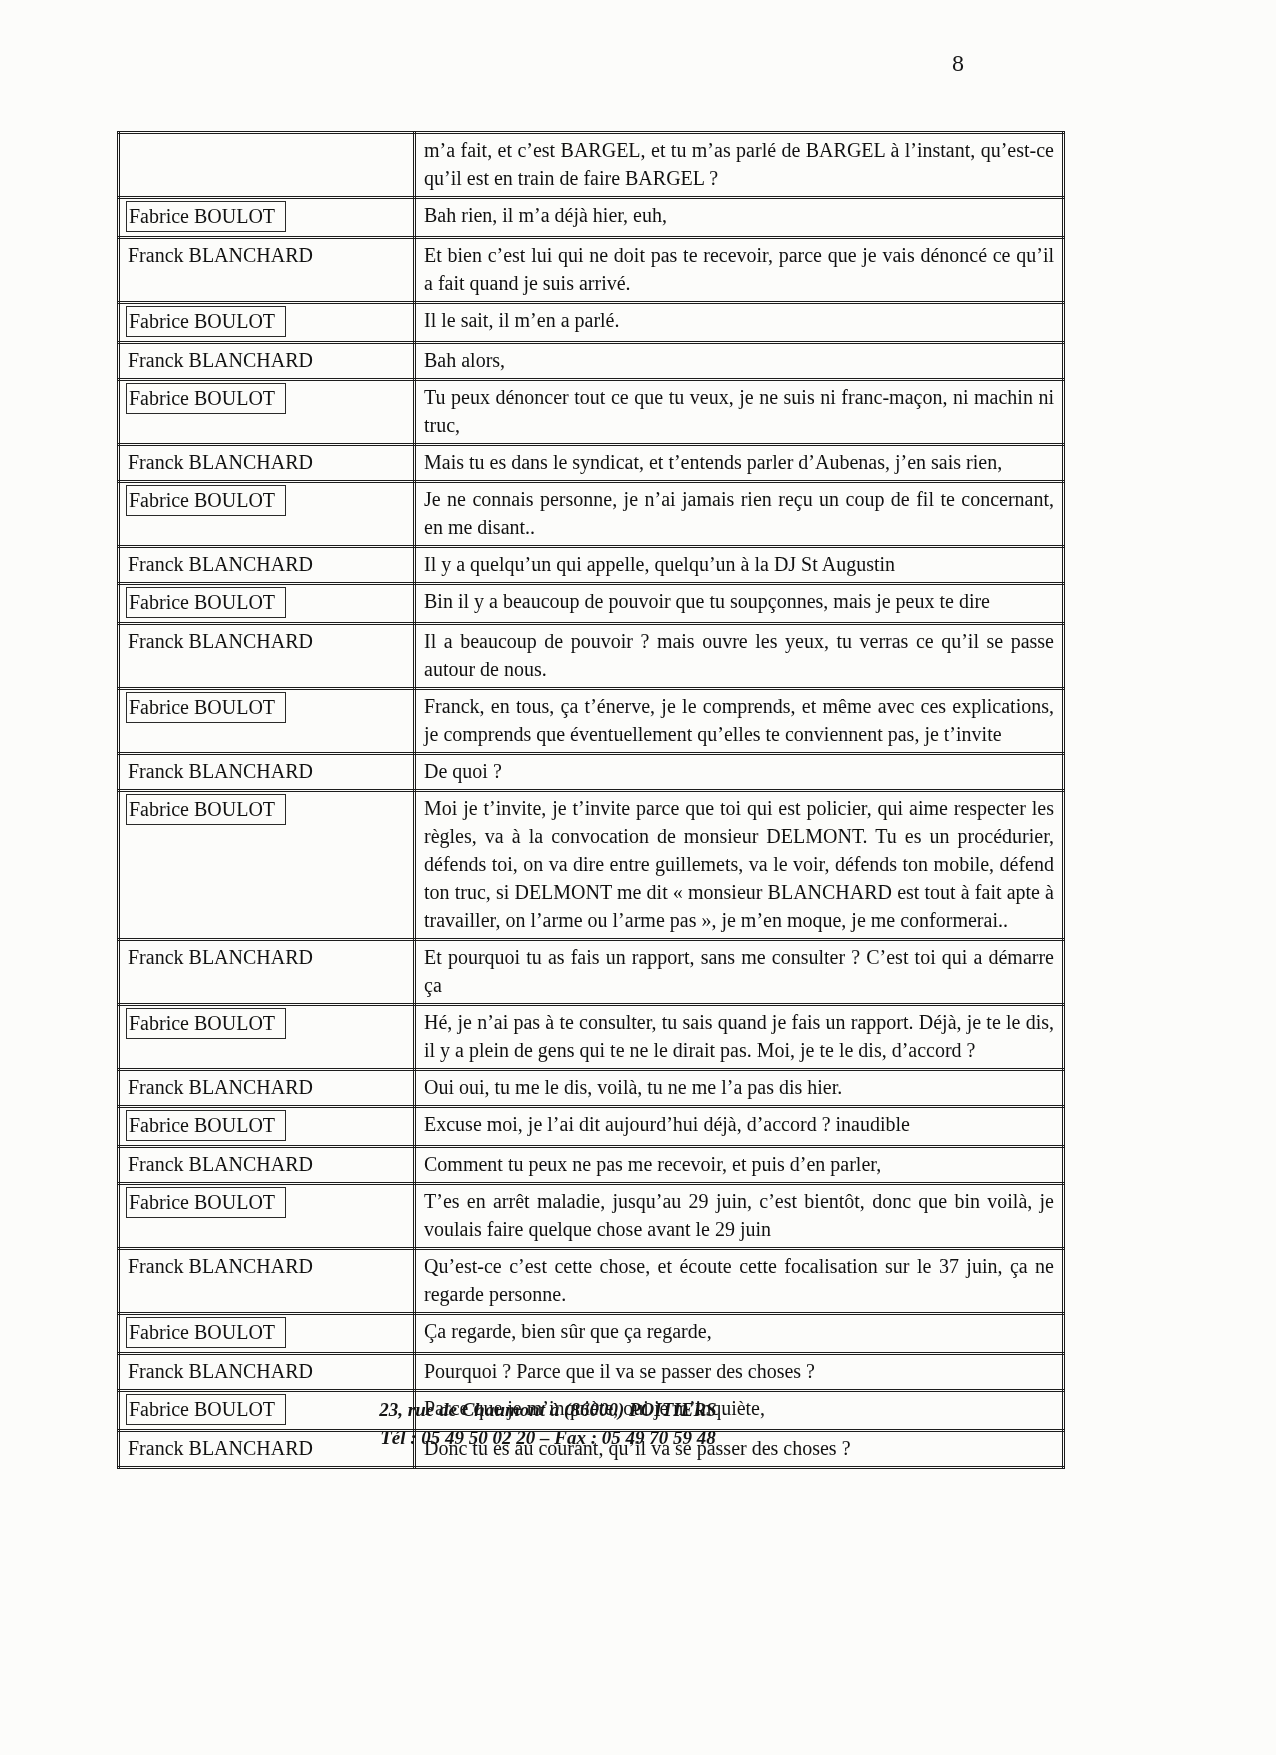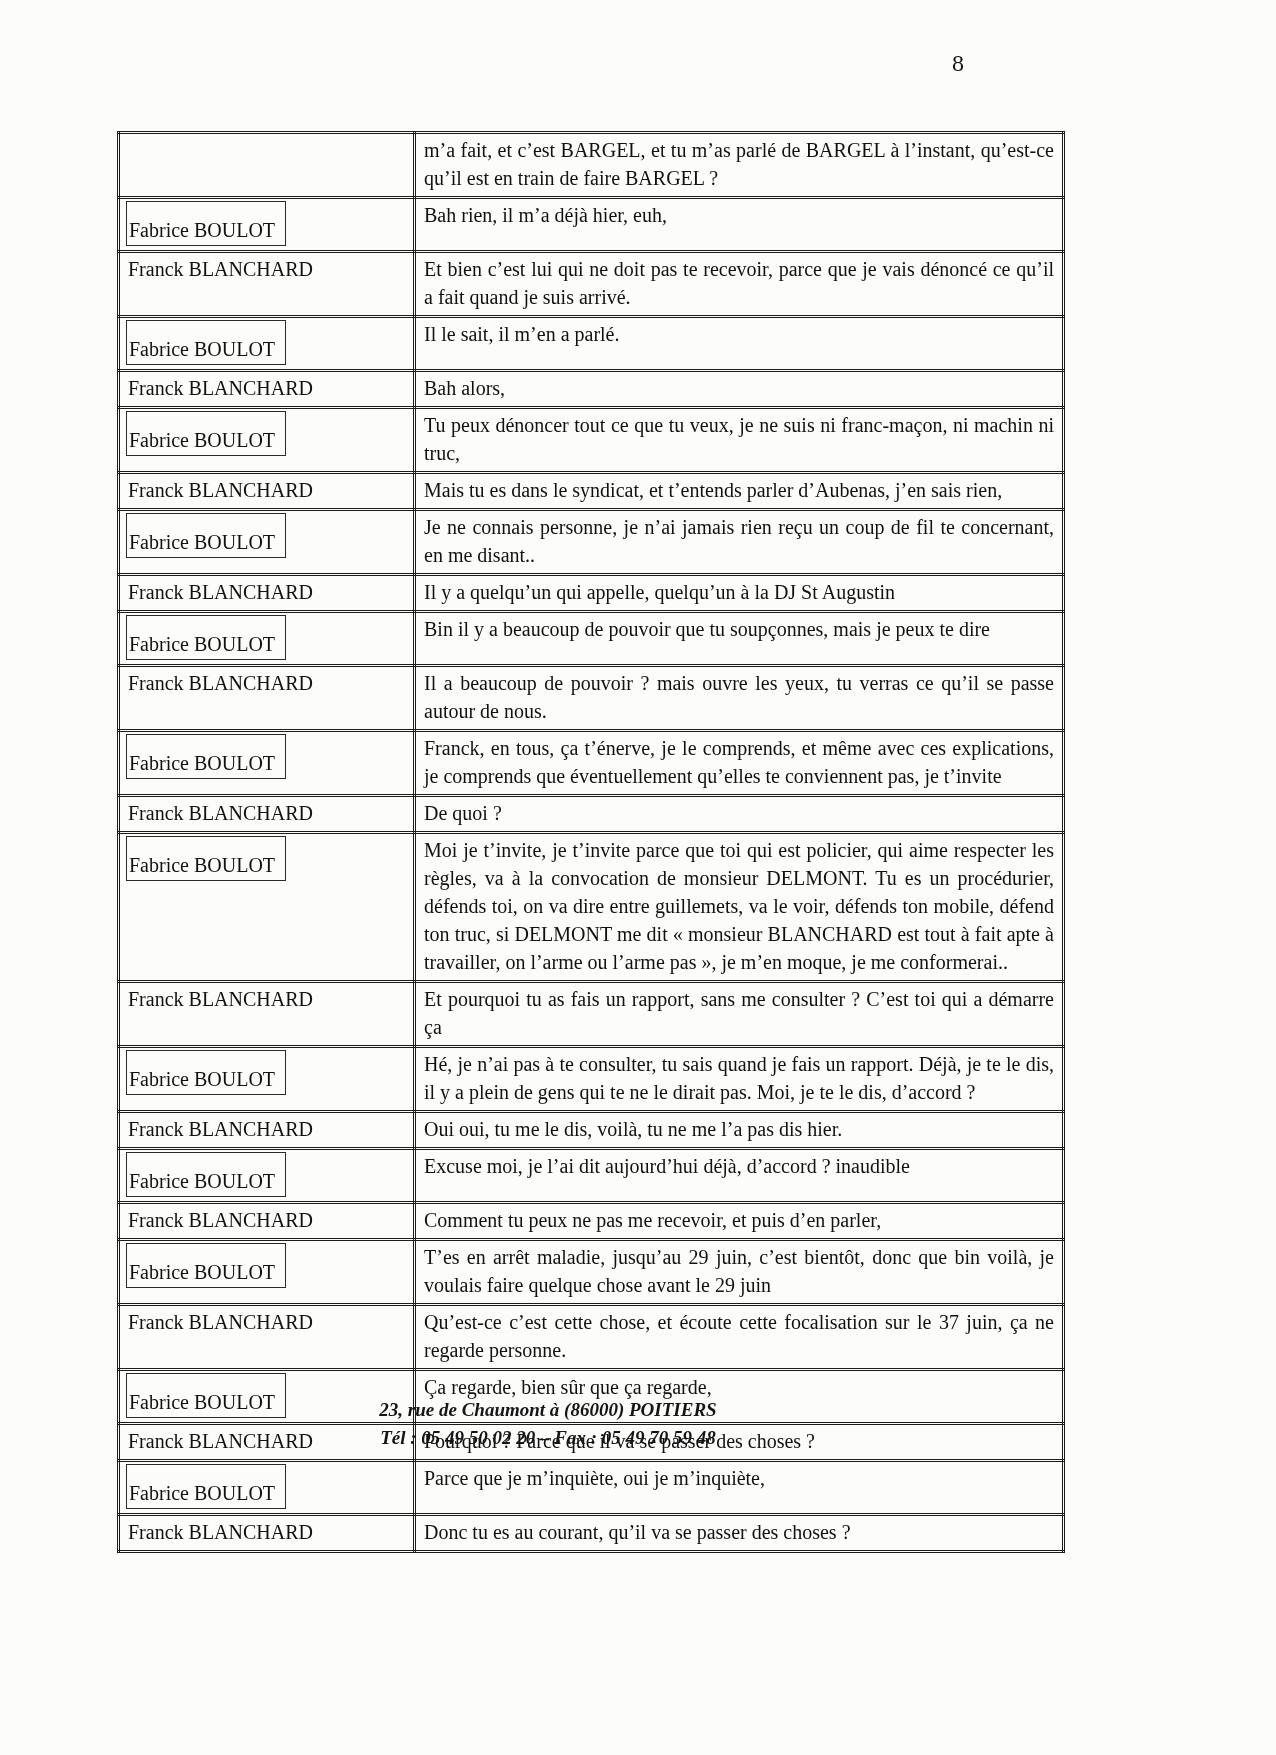--- a/index.html
+++ b/index.html
@@ -48,21 +48,21 @@
   }
   td.dialogue-cell {
     text-align: justify;
   }
   .speaker-name {
     white-space: nowrap;
   }
   .speaker-name.boxed {
     display: inline-block;
     border: 1.5px solid #2a2a2a;
-    padding: 14px 10px 1px 2px;
+    padding: 0 10px 1px 2px;
     margin-left: -2px;
     text-align: right;
   }
   .footer {
     position: absolute;
     top: 1396px;
     left: 118px;
     width: 860px;
     text-align: center;
     font-weight: bold;

